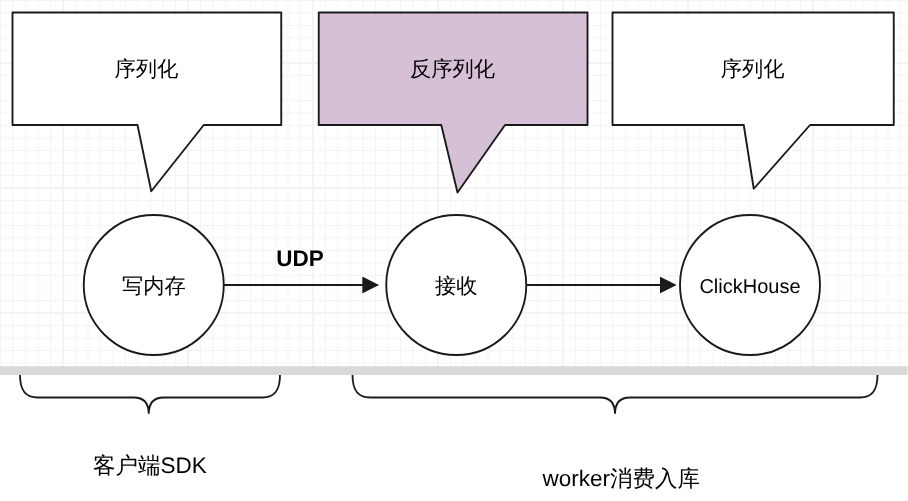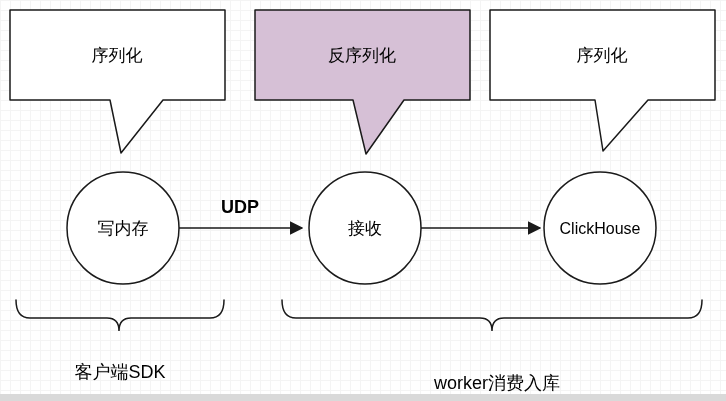--- a/index.html
+++ b/index.html
@@ -9,21 +9,21 @@
   body {
     width: 726px;
     height: 401px;
     overflow: hidden;
     background: #ffffff;
     font-family: "Liberation Sans", sans-serif;
   }
   .canvas {
     position: relative;
     width: 726px;
-    height: 401px;
+    height: 300px;
     background-color: #ffffff;
     background-image:
       linear-gradient(to right, #f4f4f4 1px, transparent 1px),
       linear-gradient(to bottom, #f4f4f4 1px, transparent 1px),
       linear-gradient(to right, #e6e6e6 1px, transparent 1px),
       linear-gradient(to bottom, #e6e6e6 1px, transparent 1px);
     background-size: 10px 10px, 10px 10px, 50px 50px, 50px 50px;
   }
   svg.diagram {
     position: absolute;

